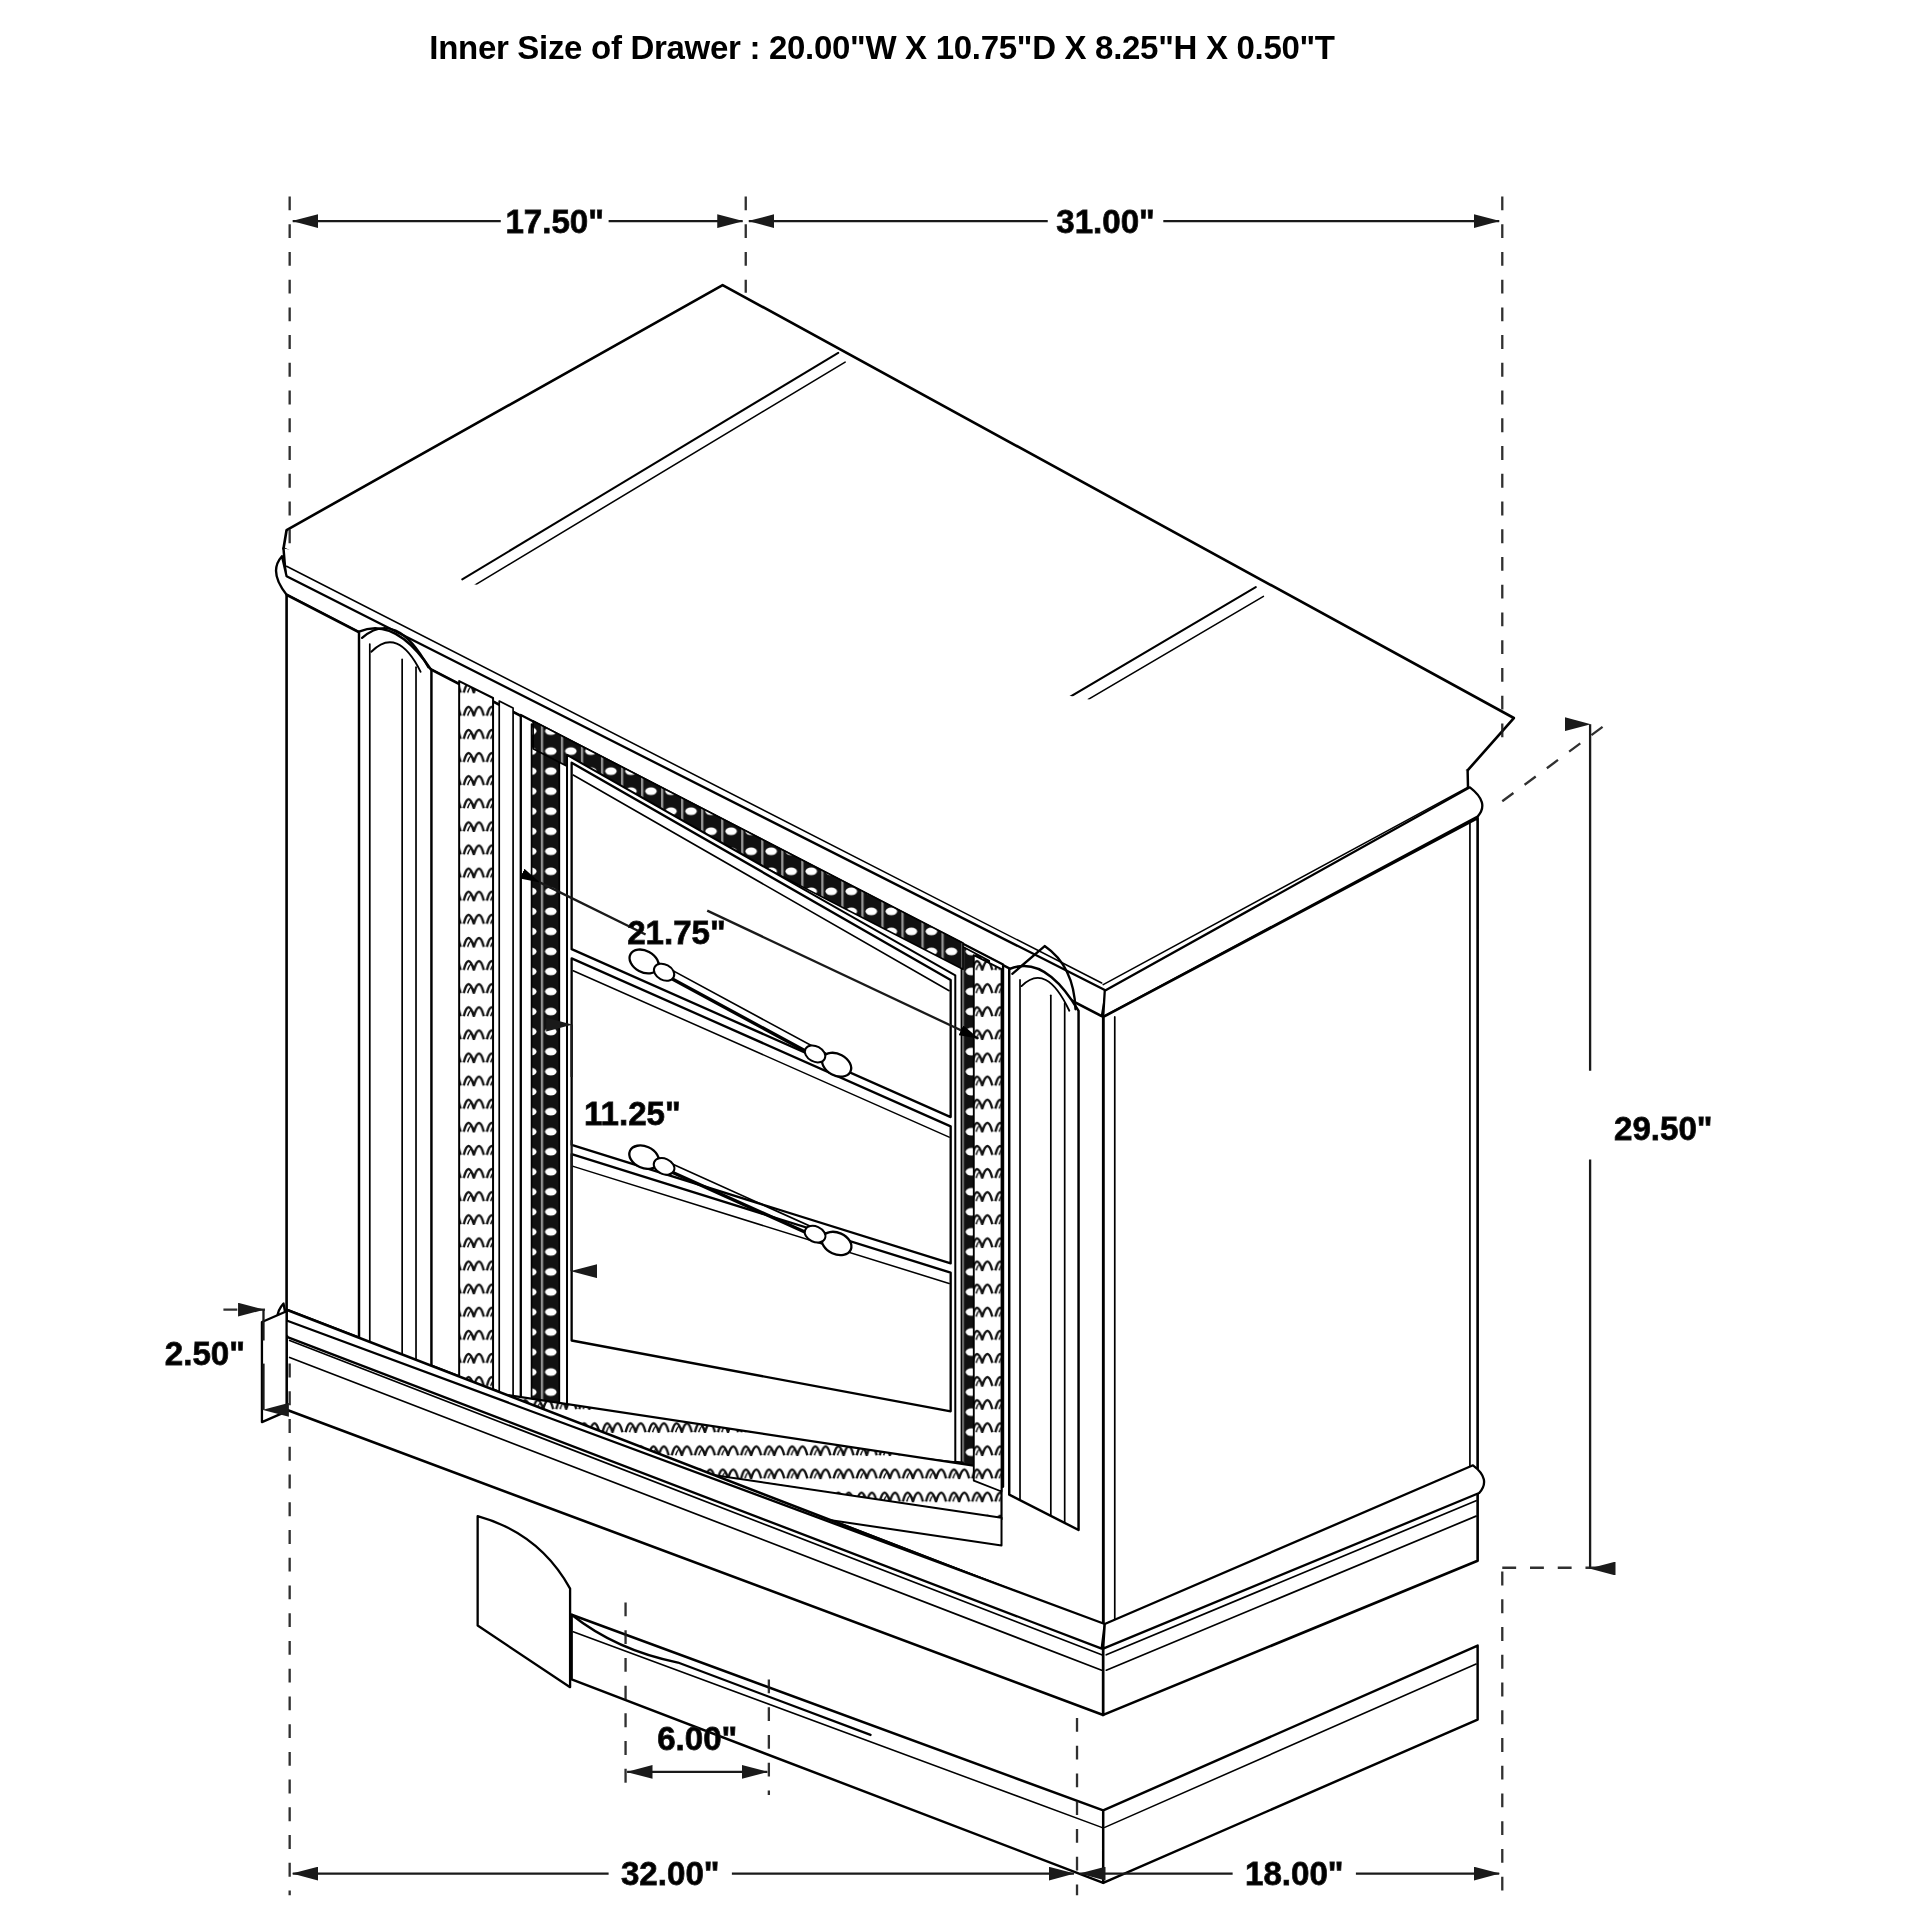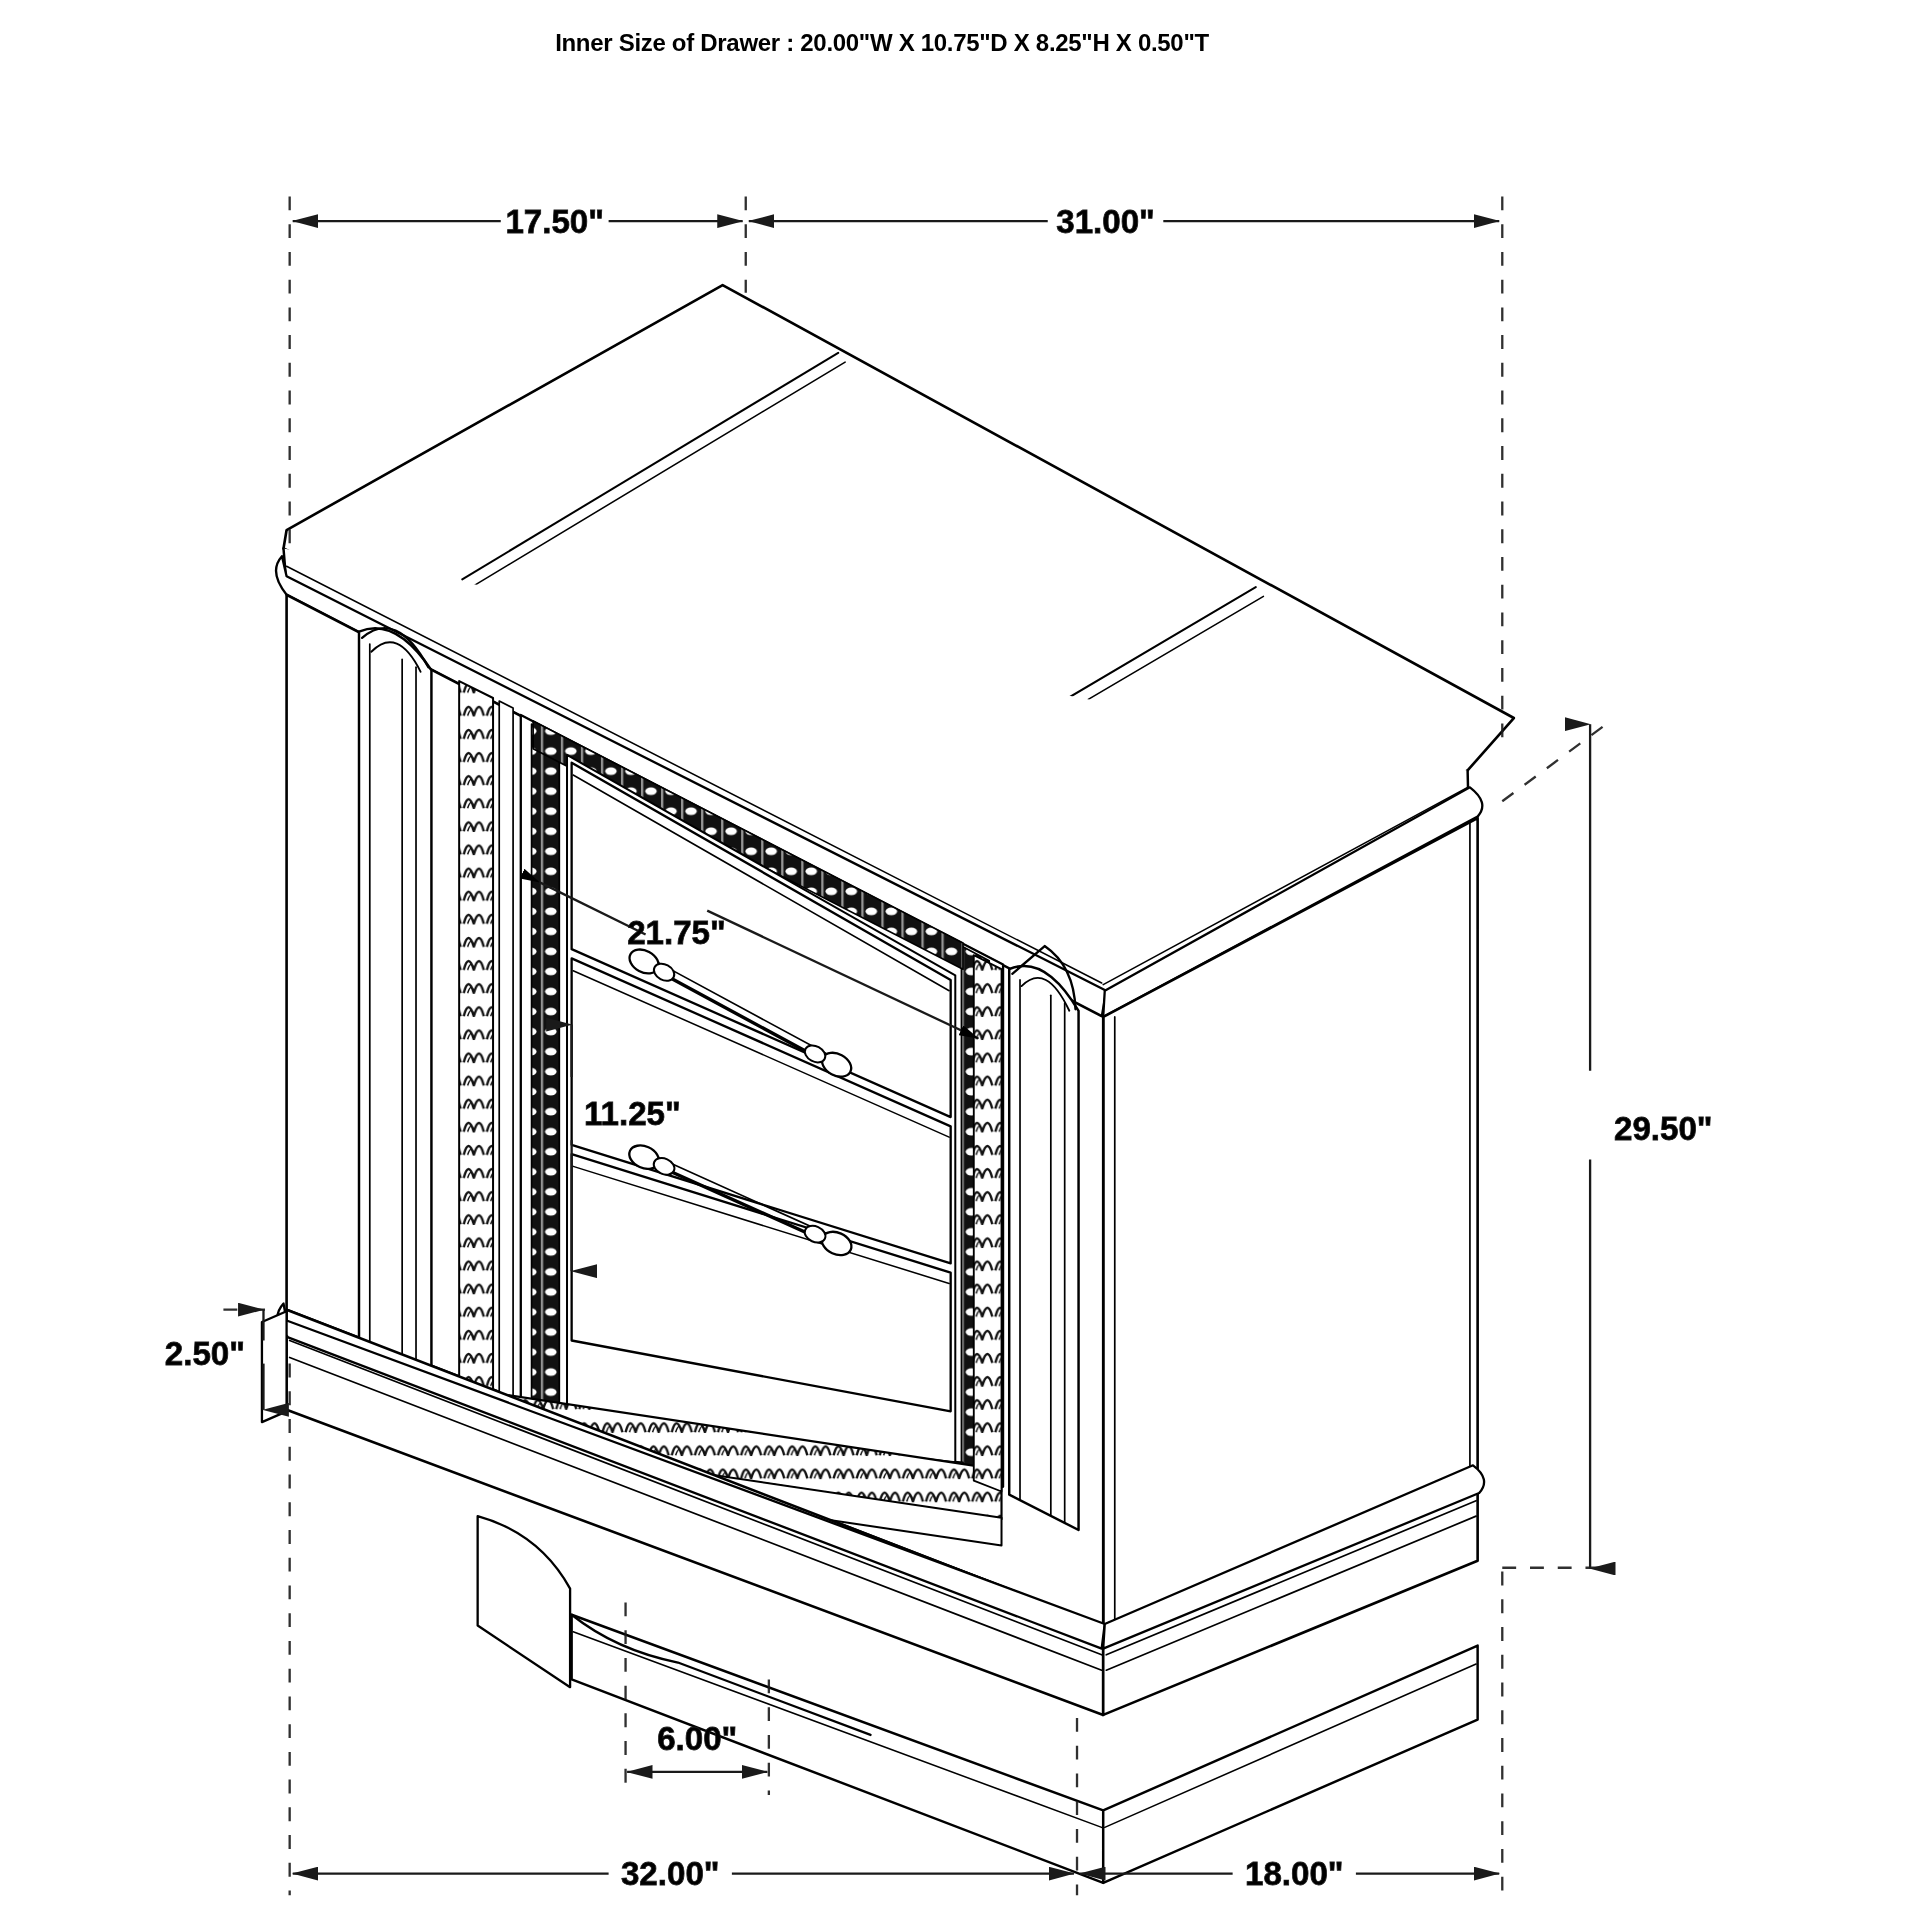--- a/index.html
+++ b/index.html
@@ -18,21 +18,21 @@
     width: 1926px;
     height: 1926px;
     background: #ffffff;
   }
   #title {
     position: absolute;
     top: 29px;
     left: 0;
     width: 1764px;
     text-align: center;
-    font-size: 24px;
+    font-size: 33px;
     font-weight: bold;
     letter-spacing: -0.3px;
     color: #000000;
     white-space: nowrap;
   }
   svg#drawing {
     position: absolute;
     top: 0;
     left: 0;
     width: 1926px;

